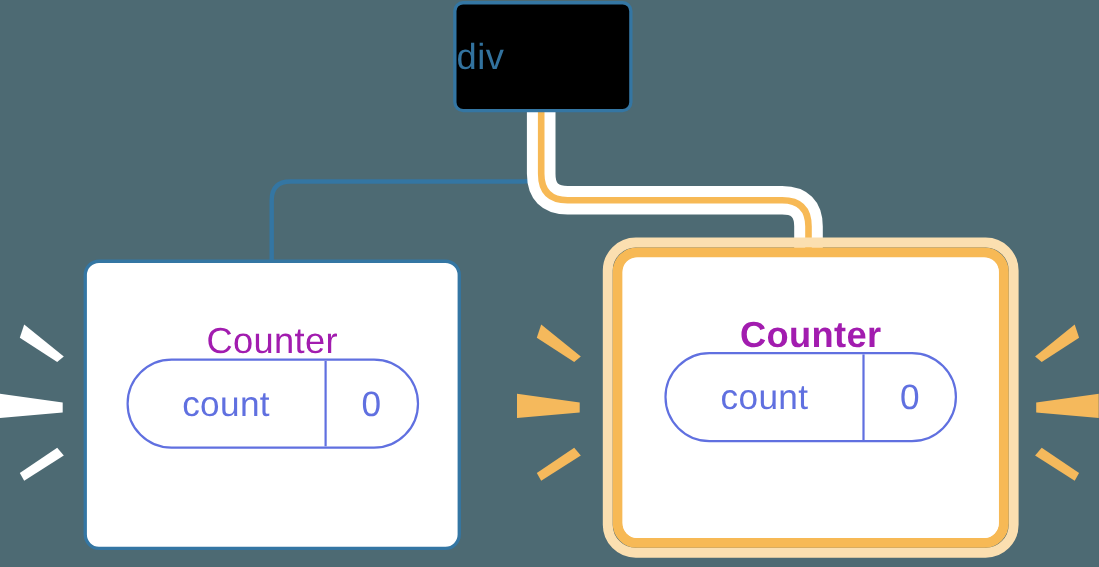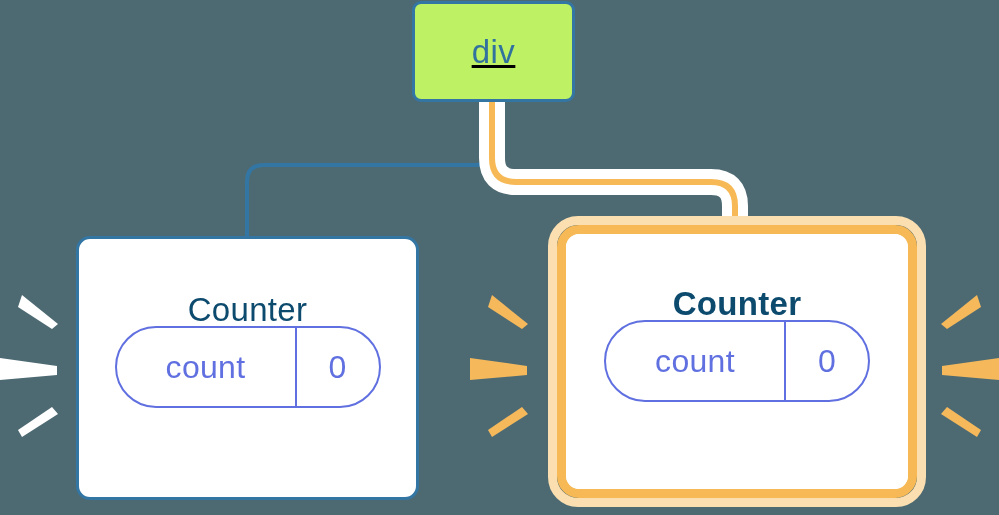--- a/index.html
+++ b/index.html
@@ -20,26 +20,25 @@
   }
   #wires {
     position: absolute;
     left: 0;
     top: 0;
     width: 999px;
     height: 515px;
   }
   .node {
     position: absolute;
-    background: #bef264;
+    background: #000000;
     box-sizing: border-box;
     display: flex;
     flex-direction: column;
-    align-items: center;
-    text-decoration: underline;
+    align-items: flex-start;
   }
 
   
   #div-node {
     left: 412px;
     top: 1px;
     width: 163px;
     height: 101px;
     border: 3px solid #3476a3;
     border-radius: 9px;
@@ -104,21 +103,21 @@
   .card-inner {
     width: 100%;
     height: 100%;
     box-sizing: border-box;
     display: flex;
     flex-direction: column;
     align-items: center;
   }
   .card-title {
     font-size: 33px;
-    color: #0c4a6e;
+    color: #a21caf;
     line-height: 1;
     letter-spacing: 0.3px;
   }
   #counter-left .card-title { margin-top: 54px; font-weight: 400; }
   #counter-right .card-title { margin-top: 53px; font-weight: 700; }
 
   
   .pill {
     height: 82px;
     width: 266px;

